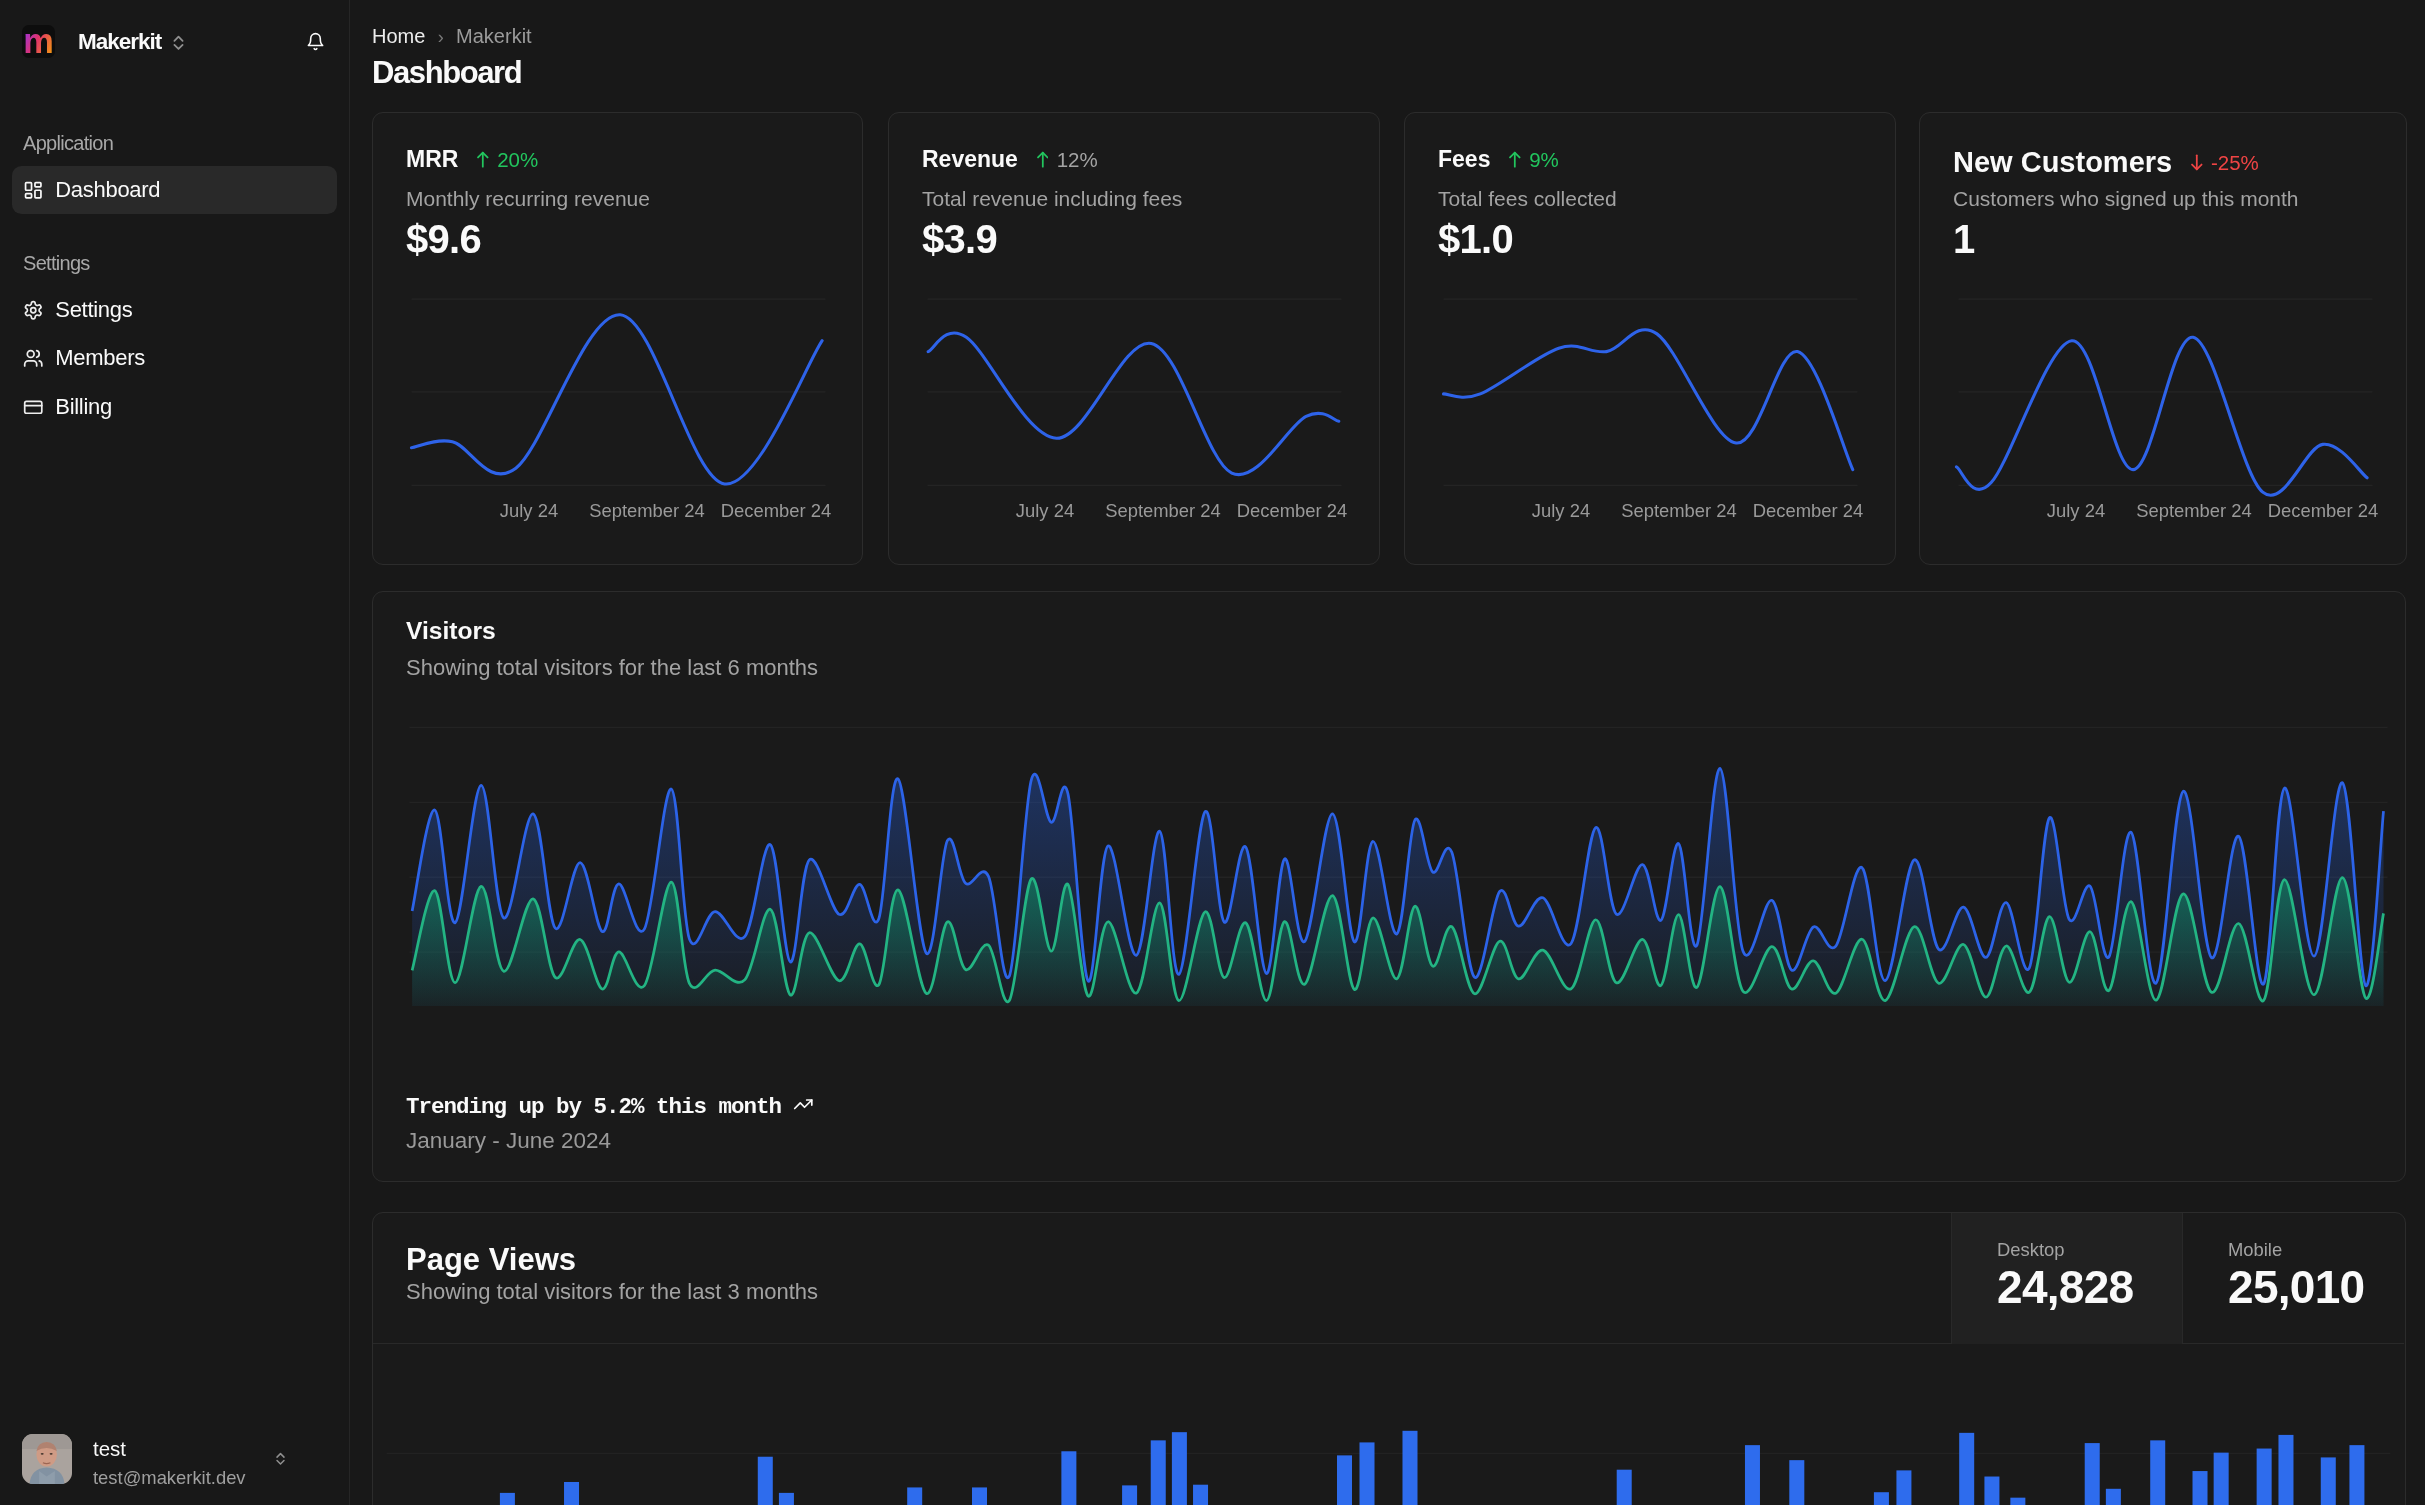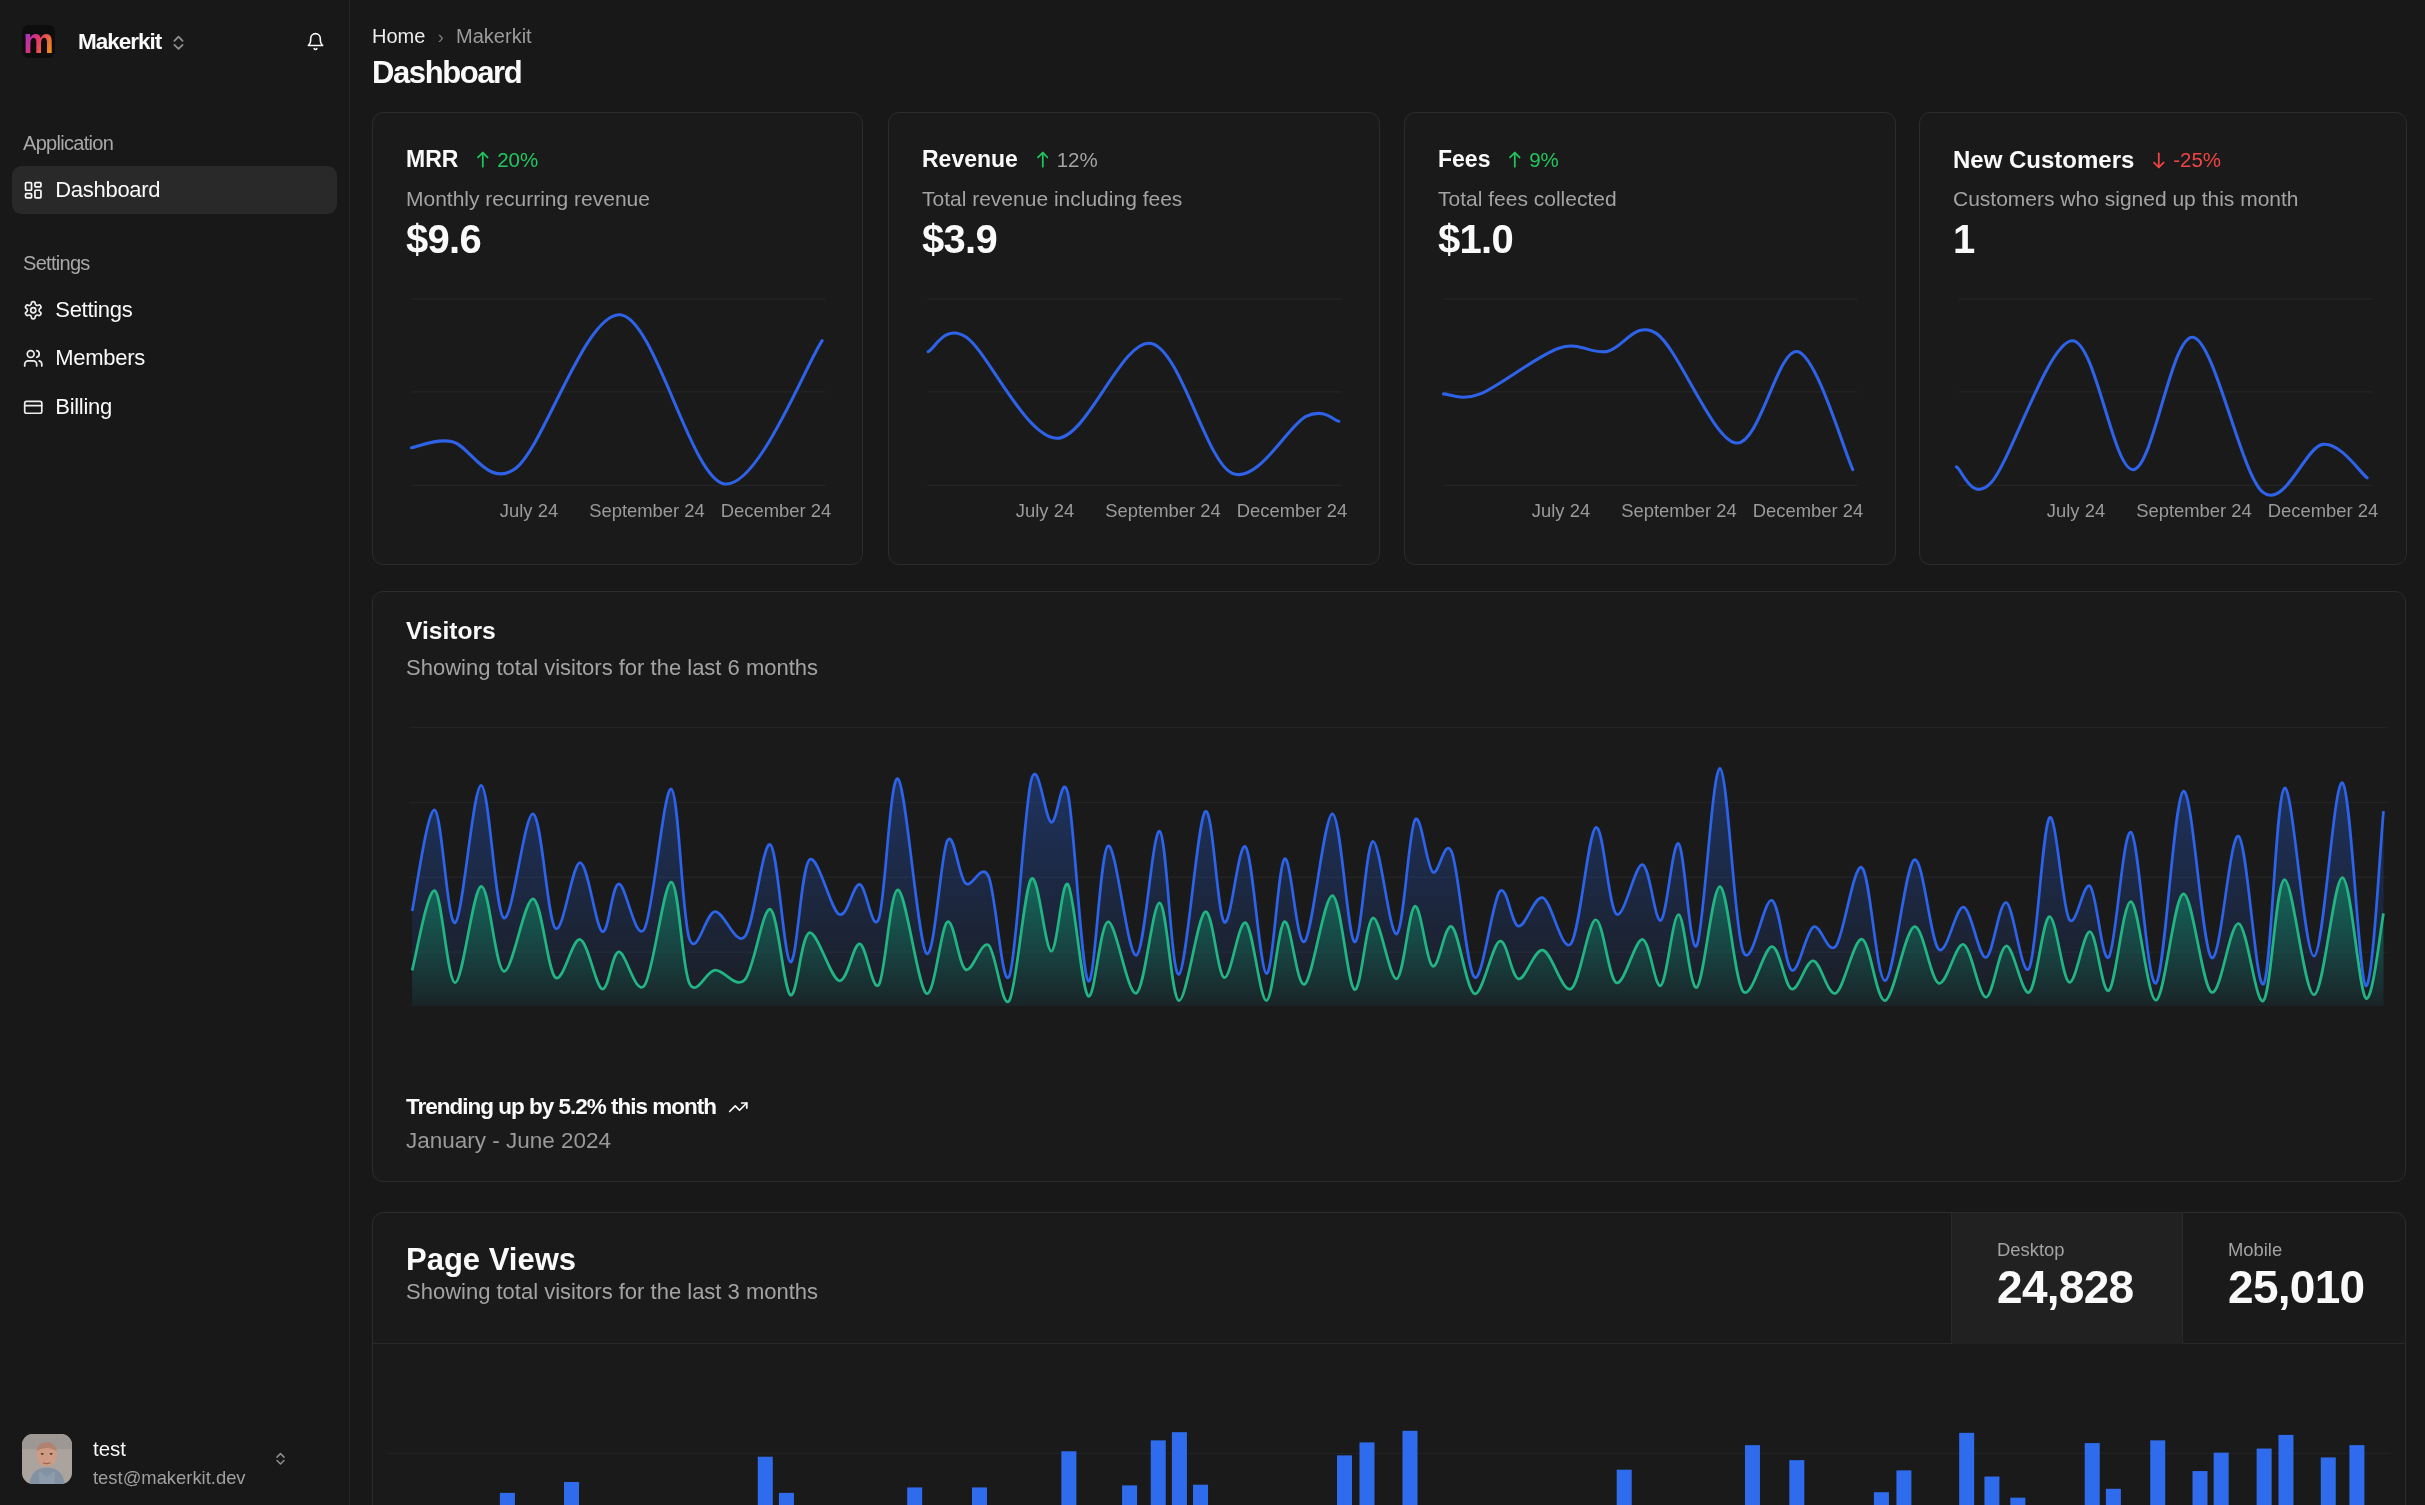--- a/index.html
+++ b/index.html
@@ -154,21 +154,21 @@
         <path d="M 8.0 158.0 C 17.0 158.0 33.8 169.2 62.0 158.0 C 90.2 146.8 146.2 101.3 177.0 91.0 C 207.8 80.7 223.0 99.5 247.0 96.0 C 271.0 92.5 289.3 47.7 321.0 70.0 C 352.7 92.3 402.7 225.7 437.0 230.0 C 471.3 234.3 498.5 89.5 527.0 96.0 C 555.5 102.5 594.5 240.2 608.0 269.0 " stroke="#2e63e9" stroke-width="4.5" fill="none" stroke-linecap="round"></path>
       </svg></div>
 <div class="xlab" style="left:33px;top:387px;">
       <span style="left:48px;">July 24</span>
       <span style="left:166px;">September 24</span>
       <span style="left:295px;">December 24</span>
     </div>
 </div>
 <div class="card" style="left:1919px;top:112px;width:488px;height:453px;">
 <div class="abs" style="left:33px;top:33px;display:flex;align-items:center;gap:19px;">
-<span style="font-size:24px;font-weight:700;">New Customers</span>
+<span style="font-size:29px;font-weight:700;">New Customers</span>
 <span style="display:flex;align-items:center;gap:8.2px;color:#ef4444;font-size:20.5px;"><svg width="11.6" height="17" viewBox="0 0 17 25" fill="none" stroke="#ef4444" stroke-width="2.6" stroke-linecap="round" stroke-linejoin="round">
           <path d="M8.5 2 V22.5"></path>
           <path d="M1.5 15.5 L8.5 22.5 L15.5 15.5"></path>
         </svg>-25%</span>
 </div>
 <div class="abs muted" style="left:33px;top:74px;font-size:21px;">Customers who signed up this month</div>
 <div class="abs" style="left:33px;top:104px;font-size:40px;font-weight:700;letter-spacing:-0.7px;">1</div>
 <div class="abs" style="left:33px;top:173px;"><svg width="425" height="239" viewBox="0 0 623 350" fill="none">
         <line x1="8" y1="19" x2="615" y2="19" stroke="#242424" stroke-width="2"></line>
         <line x1="8" y1="155" x2="615" y2="155" stroke="#242424" stroke-width="2"></line>
@@ -198,21 +198,21 @@
 </defs>
 <line x1="0" y1="27" x2="2904" y2="27" stroke="#232323" stroke-width="2"></line>
 <line x1="0" y1="137" x2="2904" y2="137" stroke="#232323" stroke-width="2"></line>
 <line x1="0" y1="247" x2="2904" y2="247" stroke="#232323" stroke-width="2"></line>
 <line x1="0" y1="357" x2="2904" y2="357" stroke="#232323" stroke-width="2"></line>
 <path d="M 4.0 296.6 C 9.5 271.8 26.5 145.3 37.1 148.2 C 47.6 151.0 55.9 319.7 67.2 313.7 C 78.6 307.7 93.3 113.4 105.2 112.2 C 117.1 111.1 125.9 299.9 138.6 306.8 C 151.3 313.8 168.9 151.4 181.5 153.9 C 194.1 156.3 202.6 309.8 214.1 321.7 C 225.6 333.7 239.1 224.8 250.6 225.6 C 262.1 226.4 273.5 321.4 283.0 326.6 C 292.5 331.8 297.1 257.4 307.4 256.8 C 317.8 256.1 332.3 346.0 345.1 322.7 C 358.0 299.5 373.3 114.9 384.3 117.4 C 395.3 119.9 400.3 307.5 411.0 337.5 C 421.8 367.4 435.1 297.9 448.7 297.3 C 462.3 296.7 479.0 350.3 492.6 333.9 C 506.1 317.5 518.7 192.8 529.8 199.1 C 540.9 205.3 549.7 367.6 559.3 371.4 C 568.8 375.1 575.0 233.1 587.0 221.5 C 598.9 209.8 618.5 295.5 630.8 301.5 C 643.2 307.5 651.3 256.4 661.0 257.5 C 670.8 258.5 679.8 333.4 689.2 307.6 C 698.6 281.7 705.7 94.0 717.3 102.4 C 728.9 110.9 746.6 343.1 758.7 358.3 C 770.8 373.4 780.1 210.3 789.7 193.2 C 799.3 176.1 806.3 247.0 816.4 255.8 C 826.4 264.6 839.4 223.1 850.1 245.8 C 860.8 268.5 870.2 415.8 880.7 392.2 C 891.1 368.7 902.7 142.0 912.9 104.4 C 923.2 66.7 933.1 162.9 942.1 166.3 C 951.1 169.6 957.8 85.8 966.8 124.6 C 975.8 163.5 986.5 386.5 996.3 399.2 C 1006.1 412.0 1013.8 207.3 1025.6 201.0 C 1037.4 194.7 1054.4 365.2 1067.1 361.6 C 1079.7 357.9 1091.0 174.7 1101.4 179.4 C 1111.8 184.0 1118.5 394.4 1129.6 389.6 C 1140.7 384.8 1156.9 163.6 1168.0 150.8 C 1179.1 138.0 1186.2 304.2 1196.2 312.9 C 1206.1 321.5 1217.4 190.0 1227.7 202.6 C 1238.0 215.1 1248.6 385.4 1258.1 388.4 C 1267.6 391.3 1275.3 227.9 1284.7 220.1 C 1294.0 212.2 1302.6 352.2 1314.3 341.2 C 1326.0 330.2 1342.9 153.8 1355.0 153.9 C 1367.2 153.9 1377.3 335.0 1387.2 341.8 C 1397.1 348.5 1404.1 196.3 1414.4 194.4 C 1424.8 192.4 1439.2 335.4 1449.4 330.2 C 1459.7 325.0 1467.2 178.4 1476.0 163.2 C 1484.8 148.0 1493.1 231.3 1502.1 239.1 C 1511.2 247.0 1520.1 184.6 1530.3 210.4 C 1540.6 236.1 1551.9 384.1 1563.6 393.7 C 1575.3 403.3 1589.7 280.3 1600.5 267.9 C 1611.3 255.4 1617.6 317.3 1628.2 318.8 C 1638.8 320.4 1651.1 272.9 1664.0 277.1 C 1676.9 281.4 1692.5 361.4 1705.4 344.2 C 1718.3 327.0 1730.4 181.2 1741.4 174.0 C 1752.5 166.8 1760.3 292.0 1771.8 301.1 C 1783.2 310.2 1799.2 226.8 1810.1 228.4 C 1821.0 230.0 1828.4 315.6 1837.2 310.4 C 1846.0 305.3 1854.4 191.6 1863.2 197.7 C 1872.0 203.8 1879.9 365.4 1890.0 346.9 C 1900.1 328.5 1912.6 85.7 1923.9 87.1 C 1935.2 88.6 1945.1 323.4 1957.8 355.7 C 1970.5 388.0 1988.2 276.3 2000.0 280.9 C 2011.9 285.5 2018.9 376.6 2029.1 383.2 C 2039.2 389.7 2050.2 325.8 2061.0 320.0 C 2071.9 314.2 2082.2 362.6 2094.0 348.1 C 2105.9 333.5 2120.3 224.3 2132.4 232.7 C 2144.4 241.2 2153.7 400.6 2166.5 398.7 C 2179.2 396.8 2195.8 229.1 2208.9 221.5 C 2221.9 213.8 2232.8 341.0 2244.9 352.6 C 2257.0 364.2 2269.9 288.9 2281.4 290.9 C 2293.0 293.0 2303.8 365.8 2314.3 364.7 C 2324.7 363.6 2333.5 281.6 2344.2 284.1 C 2354.8 286.7 2367.6 400.8 2378.1 380.1 C 2388.6 359.3 2397.7 171.6 2407.5 159.7 C 2417.2 147.8 2426.5 292.0 2436.5 308.7 C 2446.5 325.5 2457.5 251.1 2467.3 260.2 C 2477.0 269.4 2485.0 377.1 2495.0 363.8 C 2505.0 350.6 2515.8 174.4 2527.3 180.8 C 2538.9 187.3 2551.4 412.6 2564.1 402.5 C 2576.9 392.5 2590.5 126.9 2604.1 120.6 C 2617.6 114.4 2631.9 354.0 2645.4 365.0 C 2658.9 376.1 2672.4 180.3 2685.2 186.8 C 2698.0 193.2 2710.7 415.5 2721.9 403.7 C 2733.1 391.9 2740.2 122.9 2752.6 116.1 C 2764.9 109.2 2781.8 364.1 2796.0 362.8 C 2810.2 361.5 2825.0 101.0 2837.7 108.2 C 2850.3 115.5 2861.9 399.4 2872.0 406.4 C 2882.0 413.3 2893.7 192.7 2898.0 150.0 L 2898.0 436 L 4.0 436 Z" fill="url(#bf)"></path>
 <path d="M 4.0 296.6 C 9.5 271.8 26.5 145.3 37.1 148.2 C 47.6 151.0 55.9 319.7 67.2 313.7 C 78.6 307.7 93.3 113.4 105.2 112.2 C 117.1 111.1 125.9 299.9 138.6 306.8 C 151.3 313.8 168.9 151.4 181.5 153.9 C 194.1 156.3 202.6 309.8 214.1 321.7 C 225.6 333.7 239.1 224.8 250.6 225.6 C 262.1 226.4 273.5 321.4 283.0 326.6 C 292.5 331.8 297.1 257.4 307.4 256.8 C 317.8 256.1 332.3 346.0 345.1 322.7 C 358.0 299.5 373.3 114.9 384.3 117.4 C 395.3 119.9 400.3 307.5 411.0 337.5 C 421.8 367.4 435.1 297.9 448.7 297.3 C 462.3 296.7 479.0 350.3 492.6 333.9 C 506.1 317.5 518.7 192.8 529.8 199.1 C 540.9 205.3 549.7 367.6 559.3 371.4 C 568.8 375.1 575.0 233.1 587.0 221.5 C 598.9 209.8 618.5 295.5 630.8 301.5 C 643.2 307.5 651.3 256.4 661.0 257.5 C 670.8 258.5 679.8 333.4 689.2 307.6 C 698.6 281.7 705.7 94.0 717.3 102.4 C 728.9 110.9 746.6 343.1 758.7 358.3 C 770.8 373.4 780.1 210.3 789.7 193.2 C 799.3 176.1 806.3 247.0 816.4 255.8 C 826.4 264.6 839.4 223.1 850.1 245.8 C 860.8 268.5 870.2 415.8 880.7 392.2 C 891.1 368.7 902.7 142.0 912.9 104.4 C 923.2 66.7 933.1 162.9 942.1 166.3 C 951.1 169.6 957.8 85.8 966.8 124.6 C 975.8 163.5 986.5 386.5 996.3 399.2 C 1006.1 412.0 1013.8 207.3 1025.6 201.0 C 1037.4 194.7 1054.4 365.2 1067.1 361.6 C 1079.7 357.9 1091.0 174.7 1101.4 179.4 C 1111.8 184.0 1118.5 394.4 1129.6 389.6 C 1140.7 384.8 1156.9 163.6 1168.0 150.8 C 1179.1 138.0 1186.2 304.2 1196.2 312.9 C 1206.1 321.5 1217.4 190.0 1227.7 202.6 C 1238.0 215.1 1248.6 385.4 1258.1 388.4 C 1267.6 391.3 1275.3 227.9 1284.7 220.1 C 1294.0 212.2 1302.6 352.2 1314.3 341.2 C 1326.0 330.2 1342.9 153.8 1355.0 153.9 C 1367.2 153.9 1377.3 335.0 1387.2 341.8 C 1397.1 348.5 1404.1 196.3 1414.4 194.4 C 1424.8 192.4 1439.2 335.4 1449.4 330.2 C 1459.7 325.0 1467.2 178.4 1476.0 163.2 C 1484.8 148.0 1493.1 231.3 1502.1 239.1 C 1511.2 247.0 1520.1 184.6 1530.3 210.4 C 1540.6 236.1 1551.9 384.1 1563.6 393.7 C 1575.3 403.3 1589.7 280.3 1600.5 267.9 C 1611.3 255.4 1617.6 317.3 1628.2 318.8 C 1638.8 320.4 1651.1 272.9 1664.0 277.1 C 1676.9 281.4 1692.5 361.4 1705.4 344.2 C 1718.3 327.0 1730.4 181.2 1741.4 174.0 C 1752.5 166.8 1760.3 292.0 1771.8 301.1 C 1783.2 310.2 1799.2 226.8 1810.1 228.4 C 1821.0 230.0 1828.4 315.6 1837.2 310.4 C 1846.0 305.3 1854.4 191.6 1863.2 197.7 C 1872.0 203.8 1879.9 365.4 1890.0 346.9 C 1900.1 328.5 1912.6 85.7 1923.9 87.1 C 1935.2 88.6 1945.1 323.4 1957.8 355.7 C 1970.5 388.0 1988.2 276.3 2000.0 280.9 C 2011.9 285.5 2018.9 376.6 2029.1 383.2 C 2039.2 389.7 2050.2 325.8 2061.0 320.0 C 2071.9 314.2 2082.2 362.6 2094.0 348.1 C 2105.9 333.5 2120.3 224.3 2132.4 232.7 C 2144.4 241.2 2153.7 400.6 2166.5 398.7 C 2179.2 396.8 2195.8 229.1 2208.9 221.5 C 2221.9 213.8 2232.8 341.0 2244.9 352.6 C 2257.0 364.2 2269.9 288.9 2281.4 290.9 C 2293.0 293.0 2303.8 365.8 2314.3 364.7 C 2324.7 363.6 2333.5 281.6 2344.2 284.1 C 2354.8 286.7 2367.6 400.8 2378.1 380.1 C 2388.6 359.3 2397.7 171.6 2407.5 159.7 C 2417.2 147.8 2426.5 292.0 2436.5 308.7 C 2446.5 325.5 2457.5 251.1 2467.3 260.2 C 2477.0 269.4 2485.0 377.1 2495.0 363.8 C 2505.0 350.6 2515.8 174.4 2527.3 180.8 C 2538.9 187.3 2551.4 412.6 2564.1 402.5 C 2576.9 392.5 2590.5 126.9 2604.1 120.6 C 2617.6 114.4 2631.9 354.0 2645.4 365.0 C 2658.9 376.1 2672.4 180.3 2685.2 186.8 C 2698.0 193.2 2710.7 415.5 2721.9 403.7 C 2733.1 391.9 2740.2 122.9 2752.6 116.1 C 2764.9 109.2 2781.8 364.1 2796.0 362.8 C 2810.2 361.5 2825.0 101.0 2837.7 108.2 C 2850.3 115.5 2861.9 399.4 2872.0 406.4 C 2882.0 413.3 2893.7 192.7 2898.0 150.0 " stroke="#2c63e8" stroke-width="4" fill="none"></path>
 <path d="M 4.0 383.6 C 9.5 364.1 26.5 263.7 37.1 266.7 C 47.6 269.8 55.9 402.8 67.2 401.8 C 78.6 400.7 93.3 263.2 105.2 260.4 C 117.1 257.6 125.9 382.1 138.6 385.1 C 151.3 388.1 168.9 277.1 181.5 278.6 C 194.1 280.1 202.6 384.0 214.1 394.0 C 225.6 403.9 239.1 335.5 250.6 338.4 C 262.1 341.2 273.5 408.0 283.0 411.0 C 292.5 414.1 297.1 357.6 307.4 356.7 C 317.8 355.8 332.3 423.0 345.1 405.9 C 358.0 388.8 373.3 254.6 384.3 254.1 C 395.3 253.6 400.3 381.2 411.0 402.7 C 421.8 424.3 435.1 384.2 448.7 383.3 C 462.3 382.4 479.0 412.1 492.6 397.2 C 506.1 382.3 518.7 290.2 529.8 294.0 C 540.9 297.8 549.7 414.2 559.3 419.9 C 568.8 425.7 575.0 332.0 587.0 328.5 C 598.9 325.0 618.5 396.2 630.8 398.9 C 643.2 401.7 651.3 343.9 661.0 344.8 C 670.8 345.8 679.8 417.8 689.2 404.6 C 698.6 391.4 705.7 263.5 717.3 265.6 C 728.9 267.8 746.6 409.6 758.7 417.4 C 770.8 425.3 780.1 318.3 789.7 312.5 C 799.3 306.6 806.3 376.7 816.4 382.4 C 826.4 388.1 839.4 339.0 850.1 346.6 C 860.8 354.2 870.2 444.2 880.7 428.0 C 891.1 411.8 902.7 261.5 912.9 249.5 C 923.2 237.4 933.1 354.3 942.1 355.6 C 951.1 357.0 957.8 246.6 966.8 257.6 C 975.8 268.5 986.5 412.1 996.3 421.2 C 1006.1 430.3 1013.8 313.0 1025.6 312.3 C 1037.4 311.6 1054.4 421.7 1067.1 417.1 C 1079.7 412.5 1091.0 282.9 1101.4 284.7 C 1111.8 286.6 1118.5 425.8 1129.6 428.0 C 1140.7 430.2 1156.9 303.4 1168.0 297.8 C 1179.1 292.2 1186.2 391.6 1196.2 394.3 C 1206.1 397.0 1217.4 308.2 1227.7 313.8 C 1238.0 319.4 1248.6 428.3 1258.1 428.0 C 1267.6 427.7 1275.3 316.1 1284.7 312.1 C 1294.0 308.2 1302.6 410.4 1314.3 404.1 C 1326.0 397.7 1342.9 272.7 1355.0 273.9 C 1367.2 275.2 1377.3 406.2 1387.2 411.7 C 1397.1 417.1 1404.1 309.4 1414.4 306.8 C 1424.8 304.2 1439.2 398.9 1449.4 396.1 C 1459.7 393.2 1467.2 292.6 1476.0 289.5 C 1484.8 286.4 1493.1 372.5 1502.1 377.5 C 1511.2 382.5 1520.1 312.9 1530.3 319.6 C 1540.6 326.4 1551.9 414.5 1563.6 418.0 C 1575.3 421.6 1589.7 344.5 1600.5 340.9 C 1611.3 337.2 1617.6 393.9 1628.2 396.1 C 1638.8 398.3 1651.1 351.5 1664.0 353.9 C 1676.9 356.4 1692.5 418.0 1705.4 410.6 C 1718.3 403.2 1730.4 310.8 1741.4 309.4 C 1752.5 308.0 1760.3 397.1 1771.8 401.9 C 1783.2 406.7 1799.2 337.6 1810.1 338.2 C 1821.0 338.9 1828.4 411.9 1837.2 405.9 C 1846.0 399.8 1854.4 301.5 1863.2 302.0 C 1872.0 302.5 1879.9 415.6 1890.0 408.7 C 1900.1 401.8 1912.6 259.8 1923.9 260.8 C 1935.2 261.8 1945.1 399.9 1957.8 414.5 C 1970.5 429.2 1988.2 349.4 2000.0 348.8 C 2011.9 348.2 2018.9 407.6 2029.1 411.0 C 2039.2 414.5 2050.2 368.6 2061.0 369.6 C 2071.9 370.7 2082.2 422.5 2094.0 417.2 C 2105.9 411.9 2120.3 336.2 2132.4 338.0 C 2144.4 339.8 2153.7 431.0 2166.5 428.0 C 2179.2 425.0 2195.8 323.9 2208.9 319.7 C 2221.9 315.4 2232.8 398.2 2244.9 402.6 C 2257.0 406.9 2269.9 342.4 2281.4 345.8 C 2293.0 349.2 2303.8 422.6 2314.3 423.0 C 2324.7 423.3 2333.5 349.1 2344.2 347.9 C 2354.8 346.7 2367.6 422.9 2378.1 415.7 C 2388.6 408.5 2397.7 307.3 2407.5 304.8 C 2417.2 302.4 2426.5 397.4 2436.5 401.1 C 2446.5 404.7 2457.5 325.0 2467.3 327.0 C 2477.0 329.0 2485.0 420.6 2495.0 413.2 C 2505.0 405.8 2515.8 280.3 2527.3 282.7 C 2538.9 285.0 2551.4 429.1 2564.1 427.3 C 2576.9 425.4 2590.5 273.4 2604.1 271.5 C 2617.6 269.6 2631.9 408.5 2645.4 415.8 C 2658.9 423.0 2672.4 312.9 2685.2 314.9 C 2698.0 317.0 2710.7 438.7 2721.9 428.0 C 2733.1 417.3 2740.2 251.9 2752.6 250.5 C 2764.9 249.1 2781.8 420.0 2796.0 419.5 C 2810.2 419.0 2825.0 246.6 2837.7 247.5 C 2850.3 248.3 2861.9 415.9 2872.0 424.7 C 2882.0 433.4 2893.7 320.8 2898.0 300.0 L 2898.0 436 L 4.0 436 Z" fill="url(#gf)"></path>
 <path d="M 4.0 383.6 C 9.5 364.1 26.5 263.7 37.1 266.7 C 47.6 269.8 55.9 402.8 67.2 401.8 C 78.6 400.7 93.3 263.2 105.2 260.4 C 117.1 257.6 125.9 382.1 138.6 385.1 C 151.3 388.1 168.9 277.1 181.5 278.6 C 194.1 280.1 202.6 384.0 214.1 394.0 C 225.6 403.9 239.1 335.5 250.6 338.4 C 262.1 341.2 273.5 408.0 283.0 411.0 C 292.5 414.1 297.1 357.6 307.4 356.7 C 317.8 355.8 332.3 423.0 345.1 405.9 C 358.0 388.8 373.3 254.6 384.3 254.1 C 395.3 253.6 400.3 381.2 411.0 402.7 C 421.8 424.3 435.1 384.2 448.7 383.3 C 462.3 382.4 479.0 412.1 492.6 397.2 C 506.1 382.3 518.7 290.2 529.8 294.0 C 540.9 297.8 549.7 414.2 559.3 419.9 C 568.8 425.7 575.0 332.0 587.0 328.5 C 598.9 325.0 618.5 396.2 630.8 398.9 C 643.2 401.7 651.3 343.9 661.0 344.8 C 670.8 345.8 679.8 417.8 689.2 404.6 C 698.6 391.4 705.7 263.5 717.3 265.6 C 728.9 267.8 746.6 409.6 758.7 417.4 C 770.8 425.3 780.1 318.3 789.7 312.5 C 799.3 306.6 806.3 376.7 816.4 382.4 C 826.4 388.1 839.4 339.0 850.1 346.6 C 860.8 354.2 870.2 444.2 880.7 428.0 C 891.1 411.8 902.7 261.5 912.9 249.5 C 923.2 237.4 933.1 354.3 942.1 355.6 C 951.1 357.0 957.8 246.6 966.8 257.6 C 975.8 268.5 986.5 412.1 996.3 421.2 C 1006.1 430.3 1013.8 313.0 1025.6 312.3 C 1037.4 311.6 1054.4 421.7 1067.1 417.1 C 1079.7 412.5 1091.0 282.9 1101.4 284.7 C 1111.8 286.6 1118.5 425.8 1129.6 428.0 C 1140.7 430.2 1156.9 303.4 1168.0 297.8 C 1179.1 292.2 1186.2 391.6 1196.2 394.3 C 1206.1 397.0 1217.4 308.2 1227.7 313.8 C 1238.0 319.4 1248.6 428.3 1258.1 428.0 C 1267.6 427.7 1275.3 316.1 1284.7 312.1 C 1294.0 308.2 1302.6 410.4 1314.3 404.1 C 1326.0 397.7 1342.9 272.7 1355.0 273.9 C 1367.2 275.2 1377.3 406.2 1387.2 411.7 C 1397.1 417.1 1404.1 309.4 1414.4 306.8 C 1424.8 304.2 1439.2 398.9 1449.4 396.1 C 1459.7 393.2 1467.2 292.6 1476.0 289.5 C 1484.8 286.4 1493.1 372.5 1502.1 377.5 C 1511.2 382.5 1520.1 312.9 1530.3 319.6 C 1540.6 326.4 1551.9 414.5 1563.6 418.0 C 1575.3 421.6 1589.7 344.5 1600.5 340.9 C 1611.3 337.2 1617.6 393.9 1628.2 396.1 C 1638.8 398.3 1651.1 351.5 1664.0 353.9 C 1676.9 356.4 1692.5 418.0 1705.4 410.6 C 1718.3 403.2 1730.4 310.8 1741.4 309.4 C 1752.5 308.0 1760.3 397.1 1771.8 401.9 C 1783.2 406.7 1799.2 337.6 1810.1 338.2 C 1821.0 338.9 1828.4 411.9 1837.2 405.9 C 1846.0 399.8 1854.4 301.5 1863.2 302.0 C 1872.0 302.5 1879.9 415.6 1890.0 408.7 C 1900.1 401.8 1912.6 259.8 1923.9 260.8 C 1935.2 261.8 1945.1 399.9 1957.8 414.5 C 1970.5 429.2 1988.2 349.4 2000.0 348.8 C 2011.9 348.2 2018.9 407.6 2029.1 411.0 C 2039.2 414.5 2050.2 368.6 2061.0 369.6 C 2071.9 370.7 2082.2 422.5 2094.0 417.2 C 2105.9 411.9 2120.3 336.2 2132.4 338.0 C 2144.4 339.8 2153.7 431.0 2166.5 428.0 C 2179.2 425.0 2195.8 323.9 2208.9 319.7 C 2221.9 315.4 2232.8 398.2 2244.9 402.6 C 2257.0 406.9 2269.9 342.4 2281.4 345.8 C 2293.0 349.2 2303.8 422.6 2314.3 423.0 C 2324.7 423.3 2333.5 349.1 2344.2 347.9 C 2354.8 346.7 2367.6 422.9 2378.1 415.7 C 2388.6 408.5 2397.7 307.3 2407.5 304.8 C 2417.2 302.4 2426.5 397.4 2436.5 401.1 C 2446.5 404.7 2457.5 325.0 2467.3 327.0 C 2477.0 329.0 2485.0 420.6 2495.0 413.2 C 2505.0 405.8 2515.8 280.3 2527.3 282.7 C 2538.9 285.0 2551.4 429.1 2564.1 427.3 C 2576.9 425.4 2590.5 273.4 2604.1 271.5 C 2617.6 269.6 2631.9 408.5 2645.4 415.8 C 2658.9 423.0 2672.4 312.9 2685.2 314.9 C 2698.0 317.0 2710.7 438.7 2721.9 428.0 C 2733.1 417.3 2740.2 251.9 2752.6 250.5 C 2764.9 249.1 2781.8 420.0 2796.0 419.5 C 2810.2 419.0 2825.0 246.6 2837.7 247.5 C 2850.3 248.3 2861.9 415.9 2872.0 424.7 C 2882.0 433.4 2893.7 320.8 2898.0 300.0 " stroke="#23b483" stroke-width="4" fill="none"></path>
 </svg></div>
-<div class="abs" style="left:33px;top:502px;font-size:22.5px;font-weight:700;letter-spacing:-1px;display:flex;align-items:center;gap:12.3px;">Trending up by 5.2% this month <svg width="20.5" height="20.5" viewBox="0 0 24 24" fill="none" stroke="#fafafa" stroke-width="2" stroke-linecap="round" stroke-linejoin="round">
+<div class="abs" style="left:33px;top:502px;font-size:22.5px;font-weight:700;letter-spacing:-1px;display:flex;gap:12.3px;font-family:Liberation Mono, monospace;">Trending up by 5.2% this month <svg width="20.5" height="20.5" viewBox="0 0 24 24" fill="none" stroke="#fafafa" stroke-width="2" stroke-linecap="round" stroke-linejoin="round">
         <polyline points="22 7 13.5 15.5 8.5 10.5 2 17"></polyline>
         <polyline points="16 7 22 7 22 13"></polyline>
       </svg></div>
 <div class="abs" style="left:33px;top:536px;font-size:22.5px;color:#9a9a9a;">January - June 2024</div>
 </div>
 <div class="card" style="left:372px;top:1212px;width:2034px;height:478px;overflow:hidden;">
 <div class="abs" style="left:0;top:0;width:2031px;height:131px;border-bottom:1.4px solid #292929;">
 <div class="abs" style="left:33px;top:29px;font-size:31px;font-weight:700;">Page Views</div>
 <div class="abs muted" style="left:33px;top:66px;font-size:22px;">Showing total visitors for the last 3 months</div>
 <div class="abs" style="left:1578px;top:0;width:231px;height:131px;background:#212121;border-left:1.4px solid #292929;">

